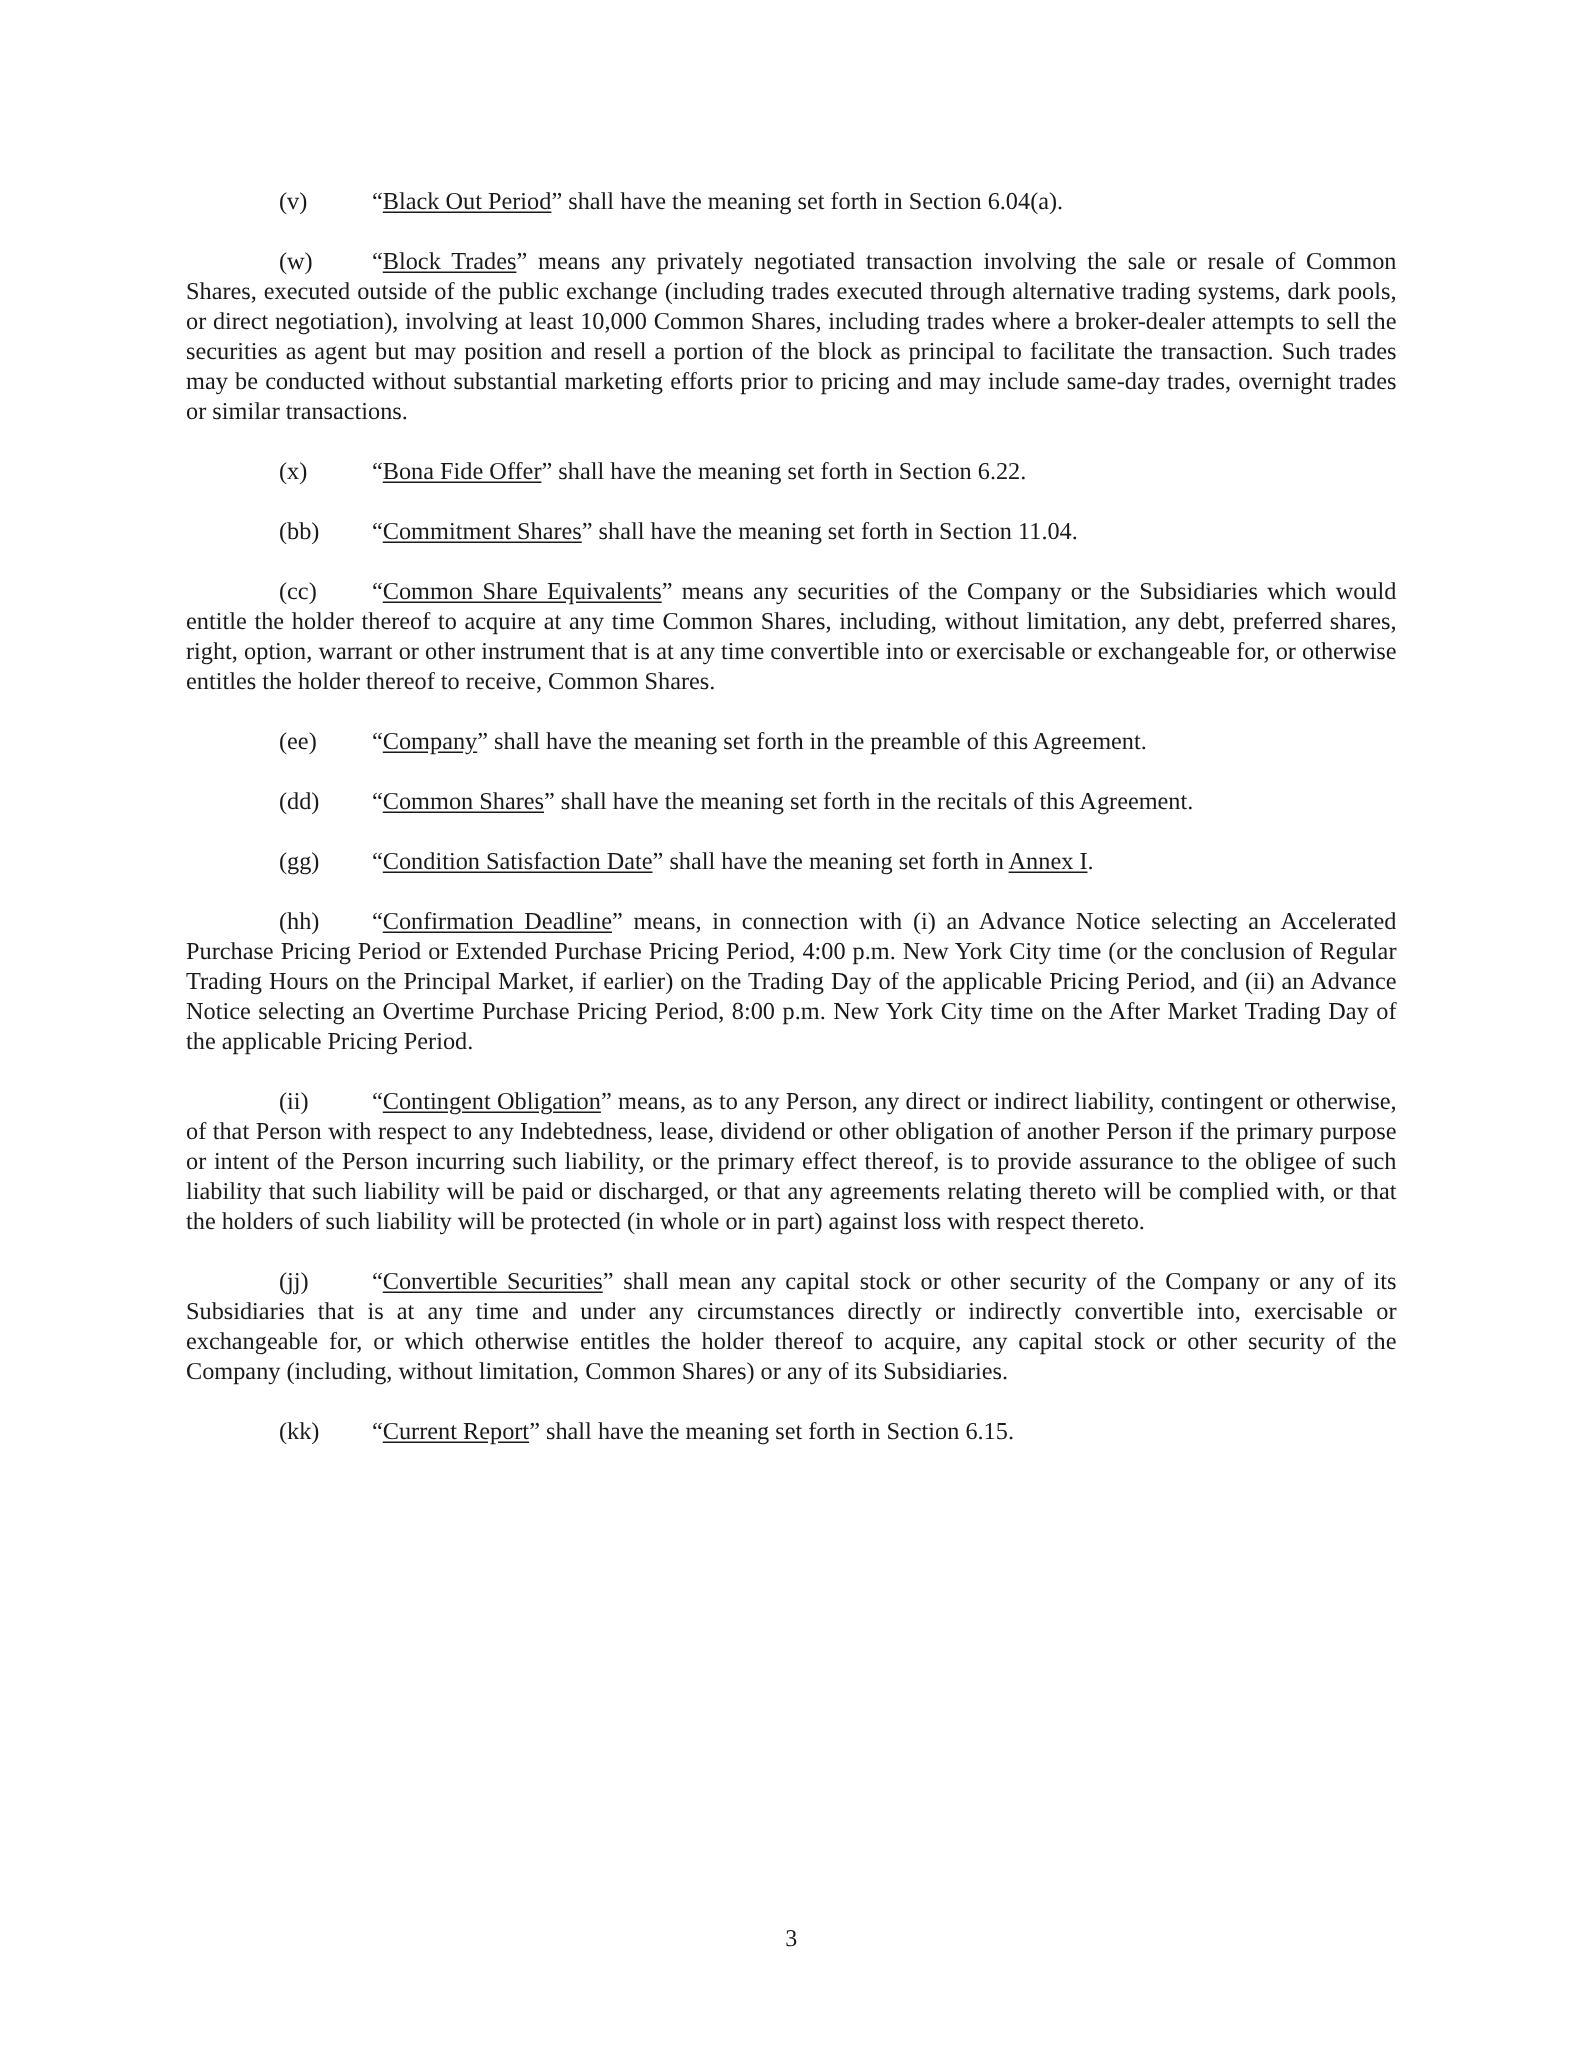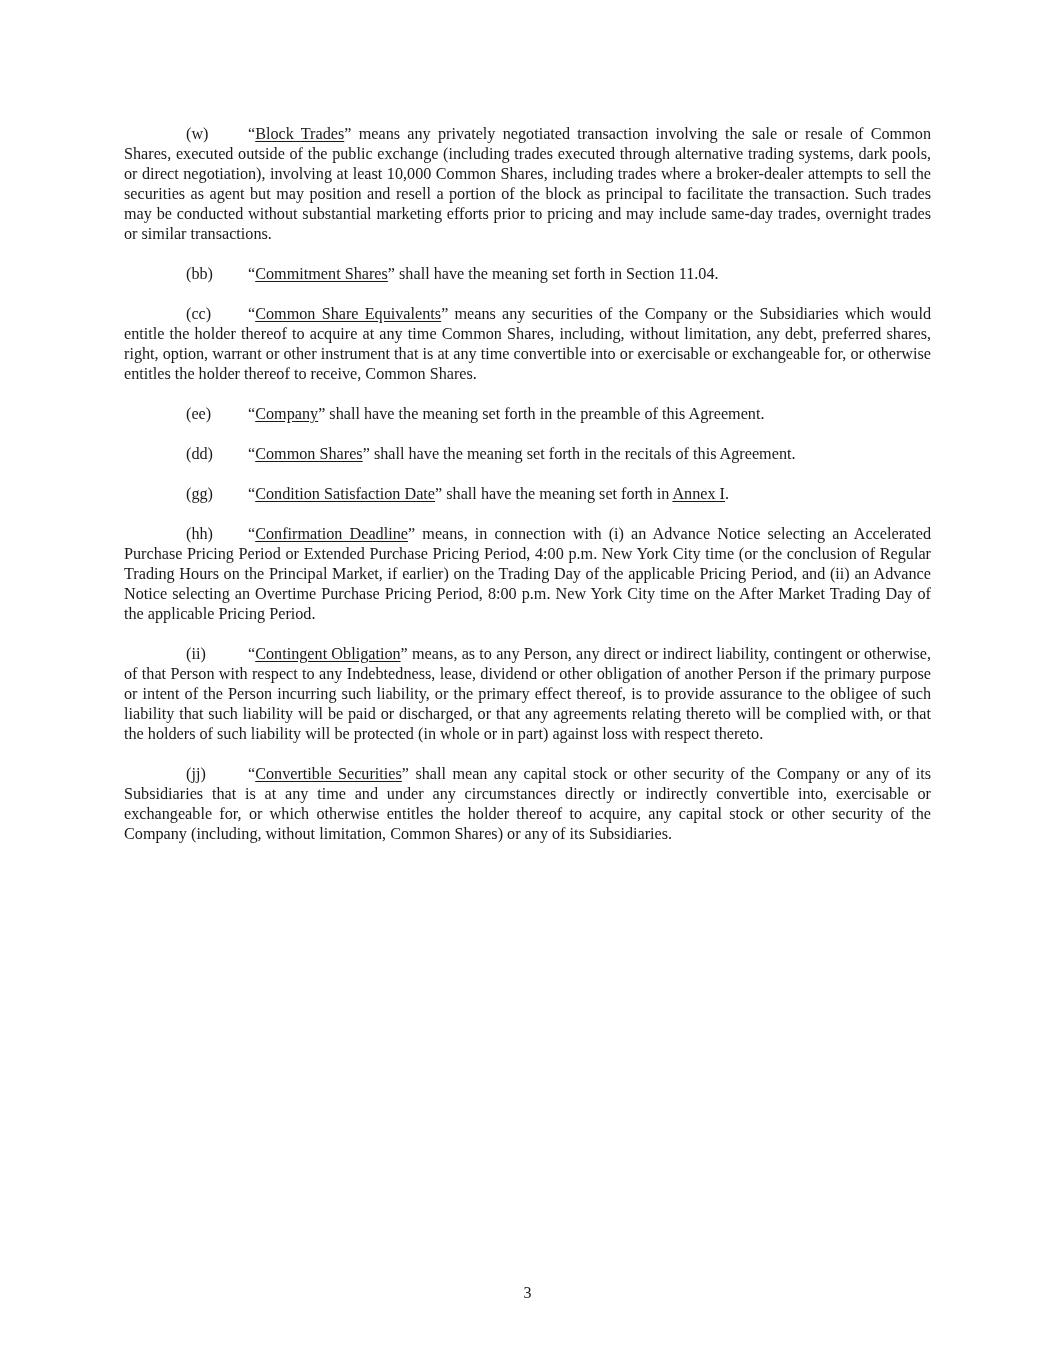--- a/index.html
+++ b/index.html
@@ -16,23 +16,26 @@
     .ref { text-decoration: underline; text-underline-offset: 2px; font-family: Liberation Serif, serif; }
     .page-number {
       position: absolute; top: 1284px; left: 0; width: 1055px; text-align: center;
       font-family: "Liberation Serif", serif; font-size: 16px; color: #1a1a1a;
     }
   </style>
 </head>
 <body>
 
 <div class="page" id="defs">
+    <p class="para single"><span class="label">(v)</span>“<span class="term">Black Out Period</span><span>” shall have the meaning set forth in Section 6.04(a).</span></p>
     <p class="para"><span class="label">(w)</span>“<span class="term">Block Trades</span><span>” means any privately negotiated transaction involving the sale or resale of Common Shares, executed outside of the public exchange (including trades executed through alternative trading systems, dark pools, or direct negotiation), involving at least 10,000 Common Shares, including trades where a broker-dealer attempts to sell the securities as agent but may position and resell a portion of the block as principal to facilitate the transaction. Such trades may be conducted without substantial marketing efforts prior to pricing and may include same-day trades, overnight trades or similar transactions.</span></p>
+    <p class="para single"><span class="label">(x)</span>“<span class="term">Bona Fide Offer</span><span>” shall have the meaning set forth in Section 6.22.</span></p>
     <p class="para single"><span class="label">(bb)</span>“<span class="term">Commitment Shares</span><span>” shall have the meaning set forth in Section 11.04.</span></p>
     <p class="para"><span class="label">(cc)</span>“<span class="term">Common Share Equivalents</span><span>” means any securities of the Company or the Subsidiaries which would entitle the holder thereof to acquire at any time Common Shares, including, without limitation, any debt, preferred shares, right, option, warrant or other instrument that is at any time convertible into or exercisable or exchangeable for, or otherwise entitles the holder thereof to receive, Common Shares.</span></p>
     <p class="para single"><span class="label">(ee)</span>“<span class="term">Company</span><span>” shall have the meaning set forth in the preamble of this Agreement.</span></p>
     <p class="para single"><span class="label">(dd)</span>“<span class="term">Common Shares</span><span>” shall have the meaning set forth in the recitals of this Agreement.</span></p>
     <p class="para single"><span class="label">(gg)</span>“<span class="term">Condition Satisfaction Date</span><span>” shall have the meaning set forth in </span><span class="ref">Annex I</span><span>.</span></p>
     <p class="para"><span class="label">(hh)</span>“<span class="term">Confirmation Deadline</span><span>” means, in connection with (i) an Advance Notice selecting an Accelerated Purchase Pricing Period or Extended Purchase Pricing Period, 4:00 p.m. New York City time (or the conclusion of Regular Trading Hours on the Principal Market, if earlier) on the Trading Day of the applicable Pricing Period, and (ii) an Advance Notice selecting an Overtime Purchase Pricing Period, 8:00 p.m. New York City time on the After Market Trading Day of the applicable Pricing Period.</span></p>
     <p class="para"><span class="label">(ii)</span>“<span class="term">Contingent Obligation</span><span>” means, as to any Person, any direct or indirect liability, contingent or otherwise, of that Person with respect to any Indebtedness, lease, dividend or other obligation of another Person if the primary purpose or intent of the Person incurring such liability, or the primary effect thereof, is to provide assurance to the obligee of such liability that such liability will be paid or discharged, or that any agreements relating thereto will be complied with, or that the holders of such liability will be protected (in whole or in part) against loss with respect thereto.</span></p>
     <p class="para"><span class="label">(jj)</span>“<span class="term">Convertible Securities</span><span>” shall mean any capital stock or other security of the Company or any of its Subsidiaries that is at any time and under any circumstances directly or indirectly convertible into, exercisable or exchangeable for, or which otherwise entitles the holder thereof to acquire, any capital stock or other security of the Company (including, without limitation, Common Shares) or any of its Subsidiaries.</span></p>
+    <p class="para single"><span class="label">(kk)</span>“<span class="term">Current Report</span><span>” shall have the meaning set forth in Section 6.15.</span></p>
   </div>
 <div class="page-number">3</div>
 
 </body></html>

